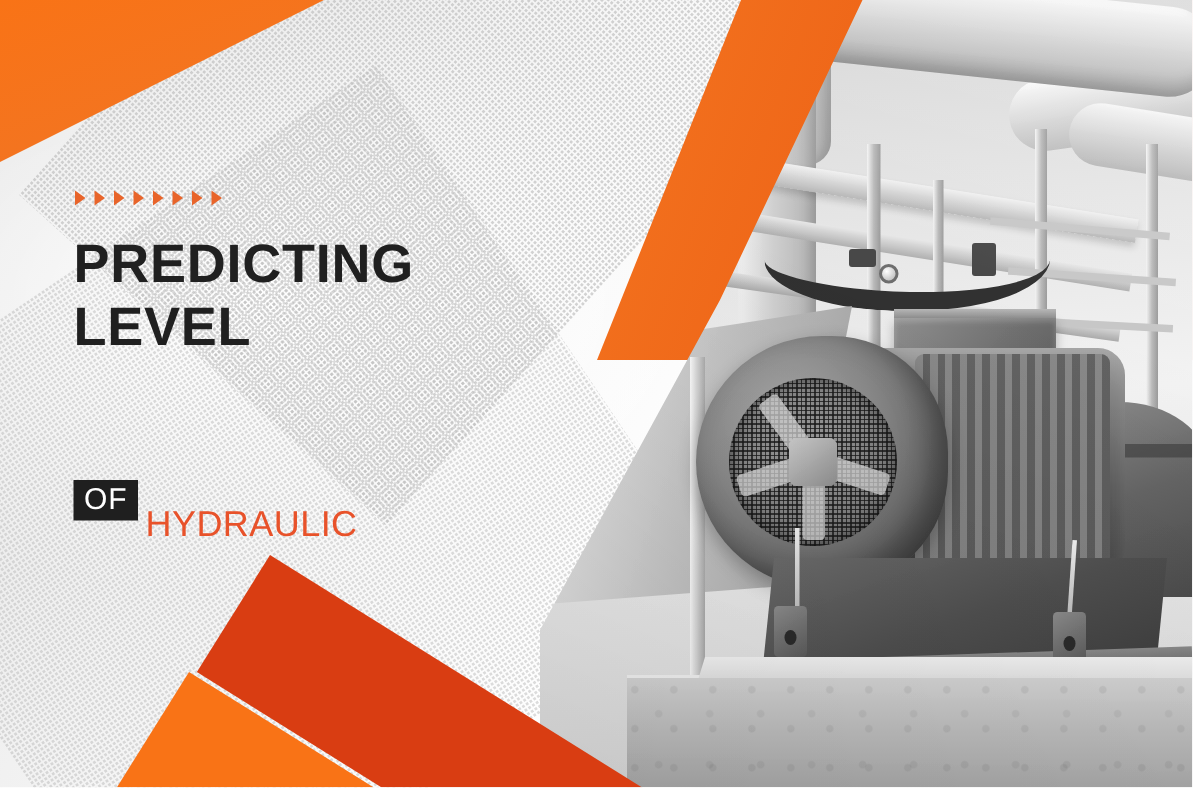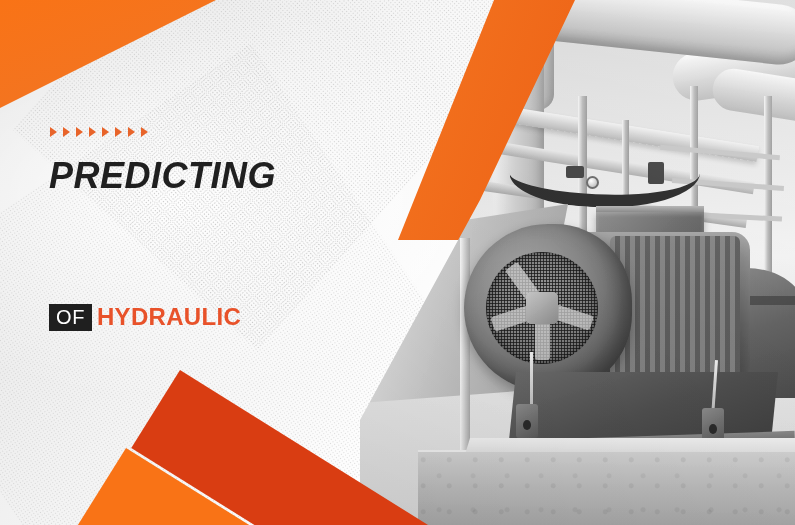--- a/index.html
+++ b/index.html
@@ -66,21 +66,20 @@
     border-top:5.5px solid transparent;
     border-bottom:5.5px solid transparent;
     border-left:7px solid #E8642A;
   }
 
   
   .headline {
     position:absolute; left:49px; top:155px;
     width:360px;
     z-index:7;
-    font-style:italic;
   }
   .headline-line {
     font-size:36px;
     line-height:42px;
     font-weight:bold;
     letter-spacing:.5px;
     color:#202020;
     white-space:nowrap;
   }
 
@@ -93,23 +92,24 @@
     font-size:20px;
     font-weight:normal;
     letter-spacing:.6px;
     padding:2px 7px 3px 7px;
     line-height:22px;
     margin-right:5px;
   }
   .sub-text {
     color:#E8522A;
     font-size:24px;
-    font-weight:bold;
+    font-weight:normal;
     letter-spacing:.3px;
     line-height:28px;
+    margin-top:33px;
   }
   .sub-row.second { margin-top:9px; padding-left:6px; }
   .band-clip {
     position:absolute; left:0; top:330px;
     width:795px; height:195px;
     overflow:hidden;
     clip-path:polygon(0 0, 795px 0, 795px 195px, 0 195px);
     z-index:5;
   }
   .band-inner { position:absolute; inset:0; }
@@ -480,20 +480,21 @@
     <span class="arrow-tri"></span>
     <span class="arrow-tri"></span>
     <span class="arrow-tri"></span>
     <span class="arrow-tri"></span>
     <span class="arrow-tri"></span>
     <span class="arrow-tri"></span>
   </div>
 
   <div class="headline">
     <div class="headline-line">PREDICTING</div>
+    <div class="headline-line">LEVEL</div>
   </div>
 
   <div class="subtitle">
     <div class="sub-row">
       <span class="of-badge">OF</span>
       <span class="sub-text">HYDRAULIC</span>
     </div>
   </div>
 
 </div>

